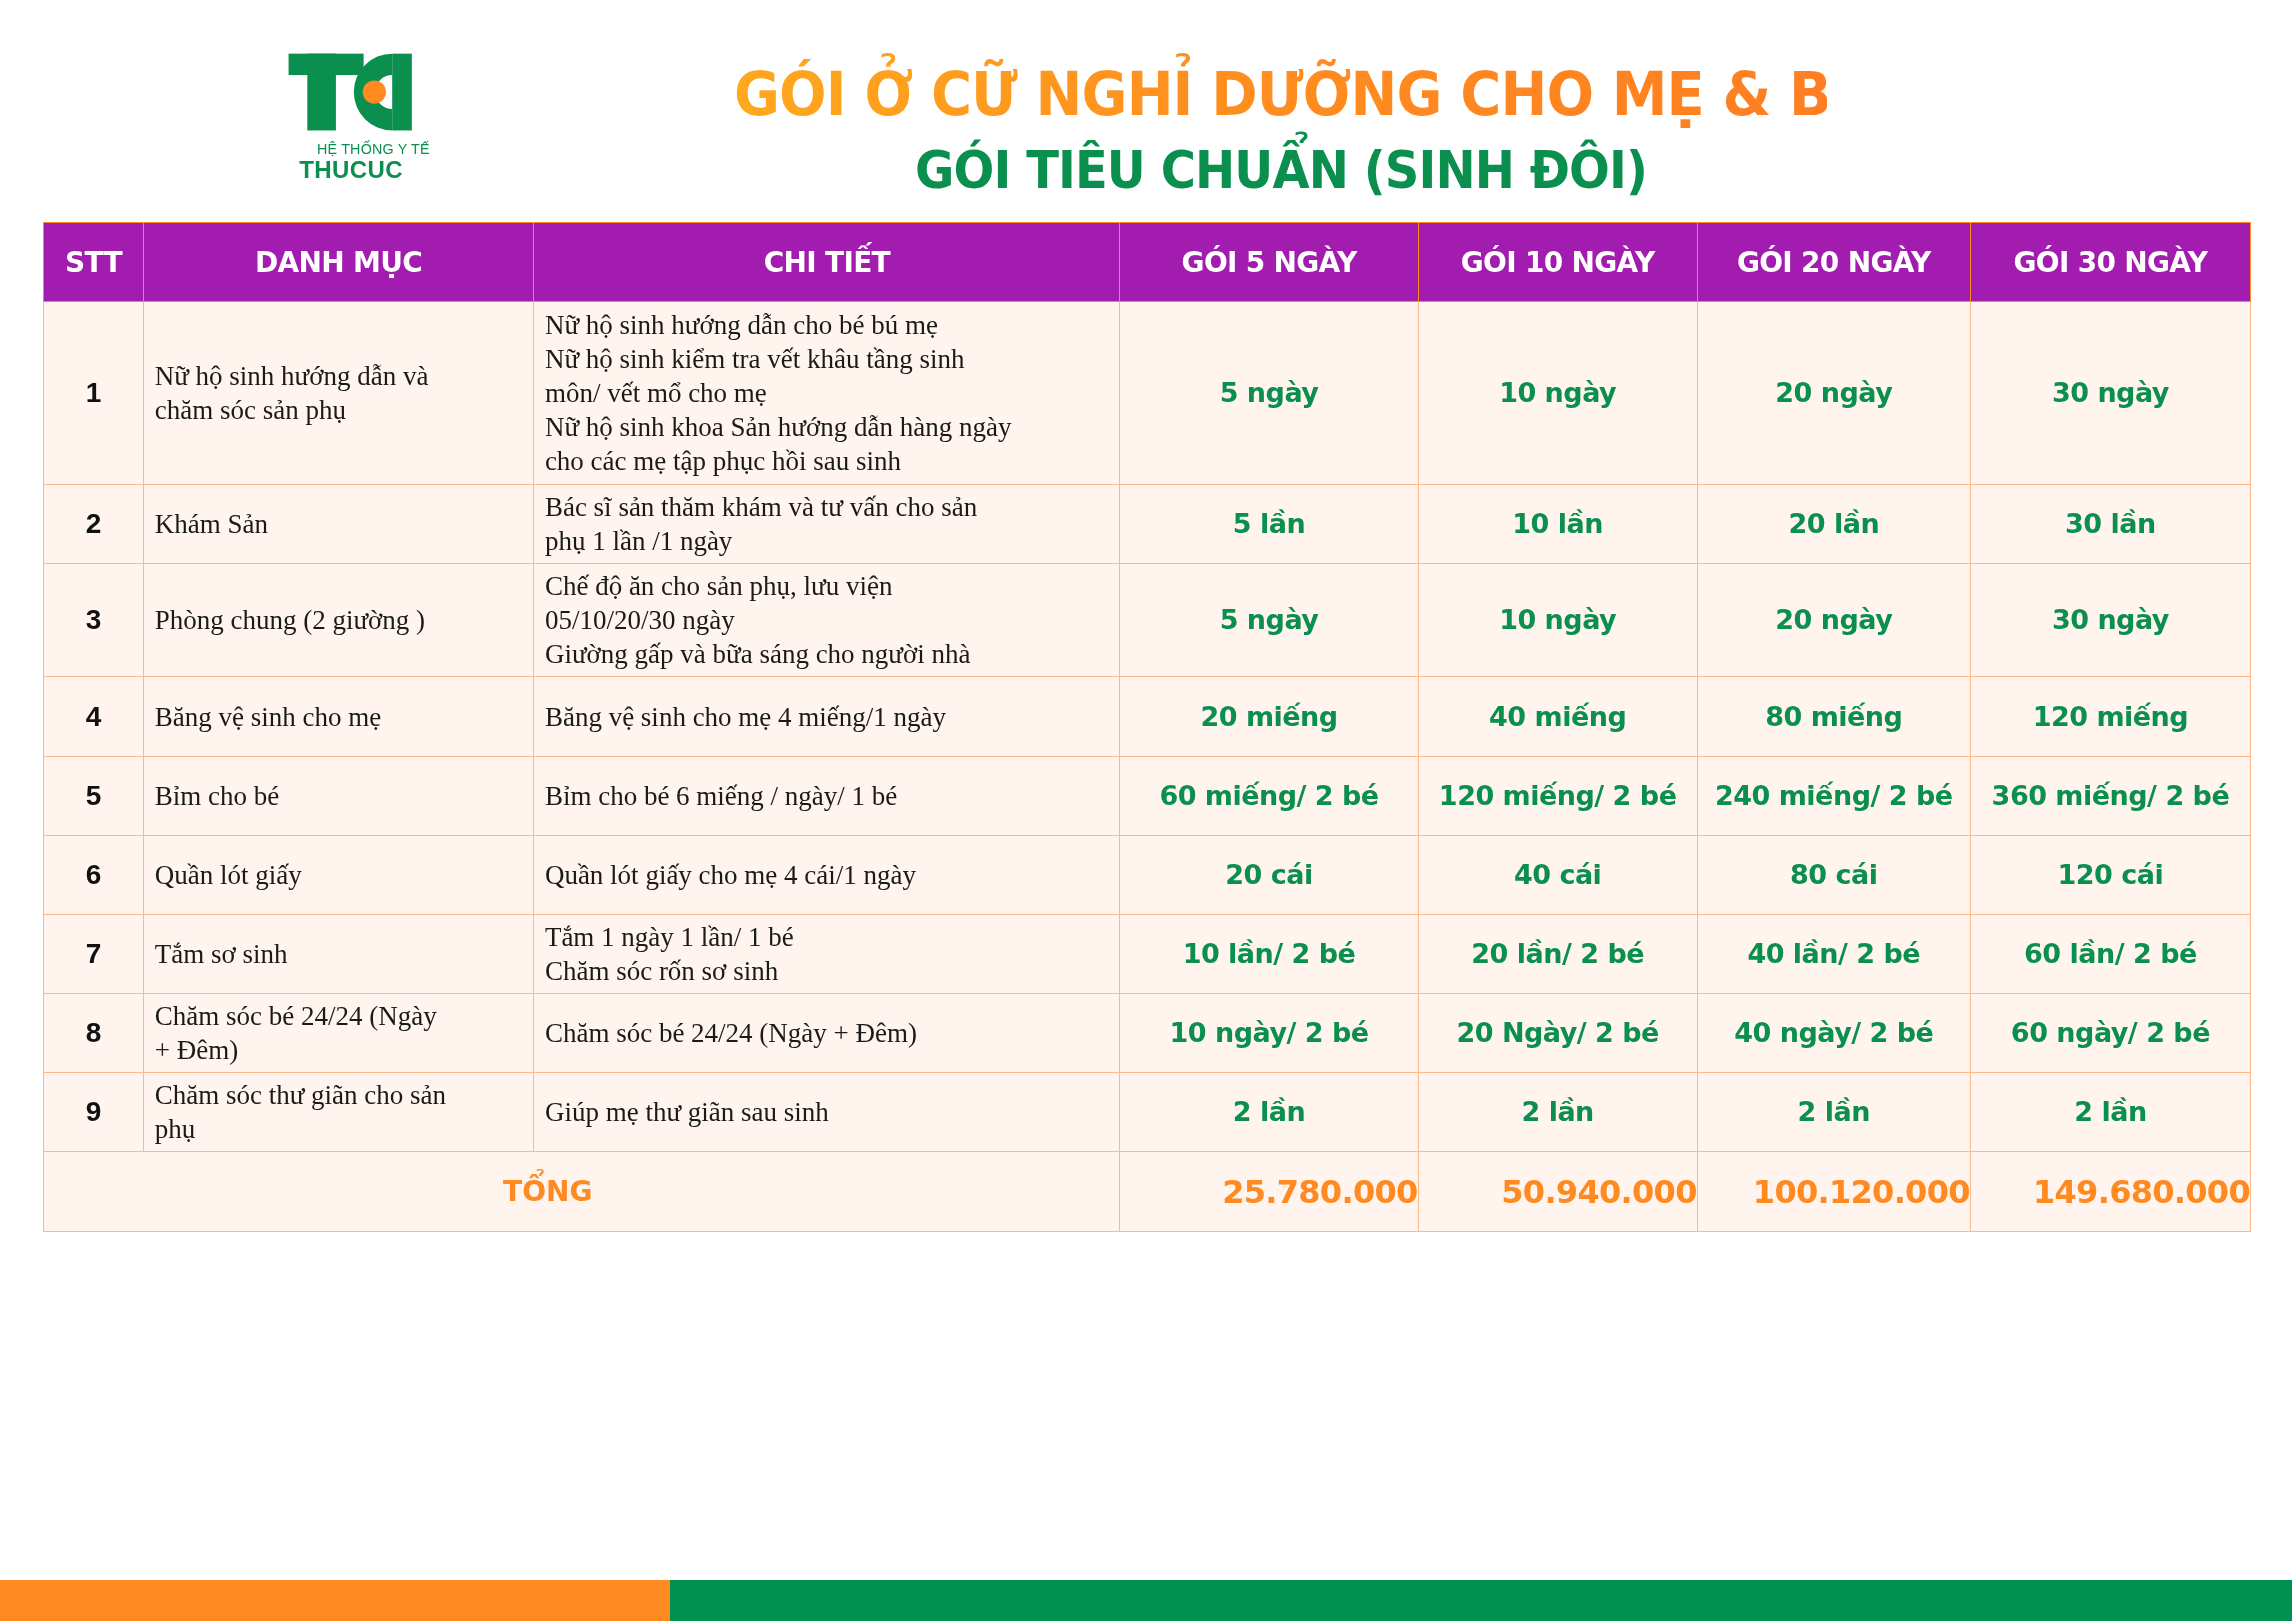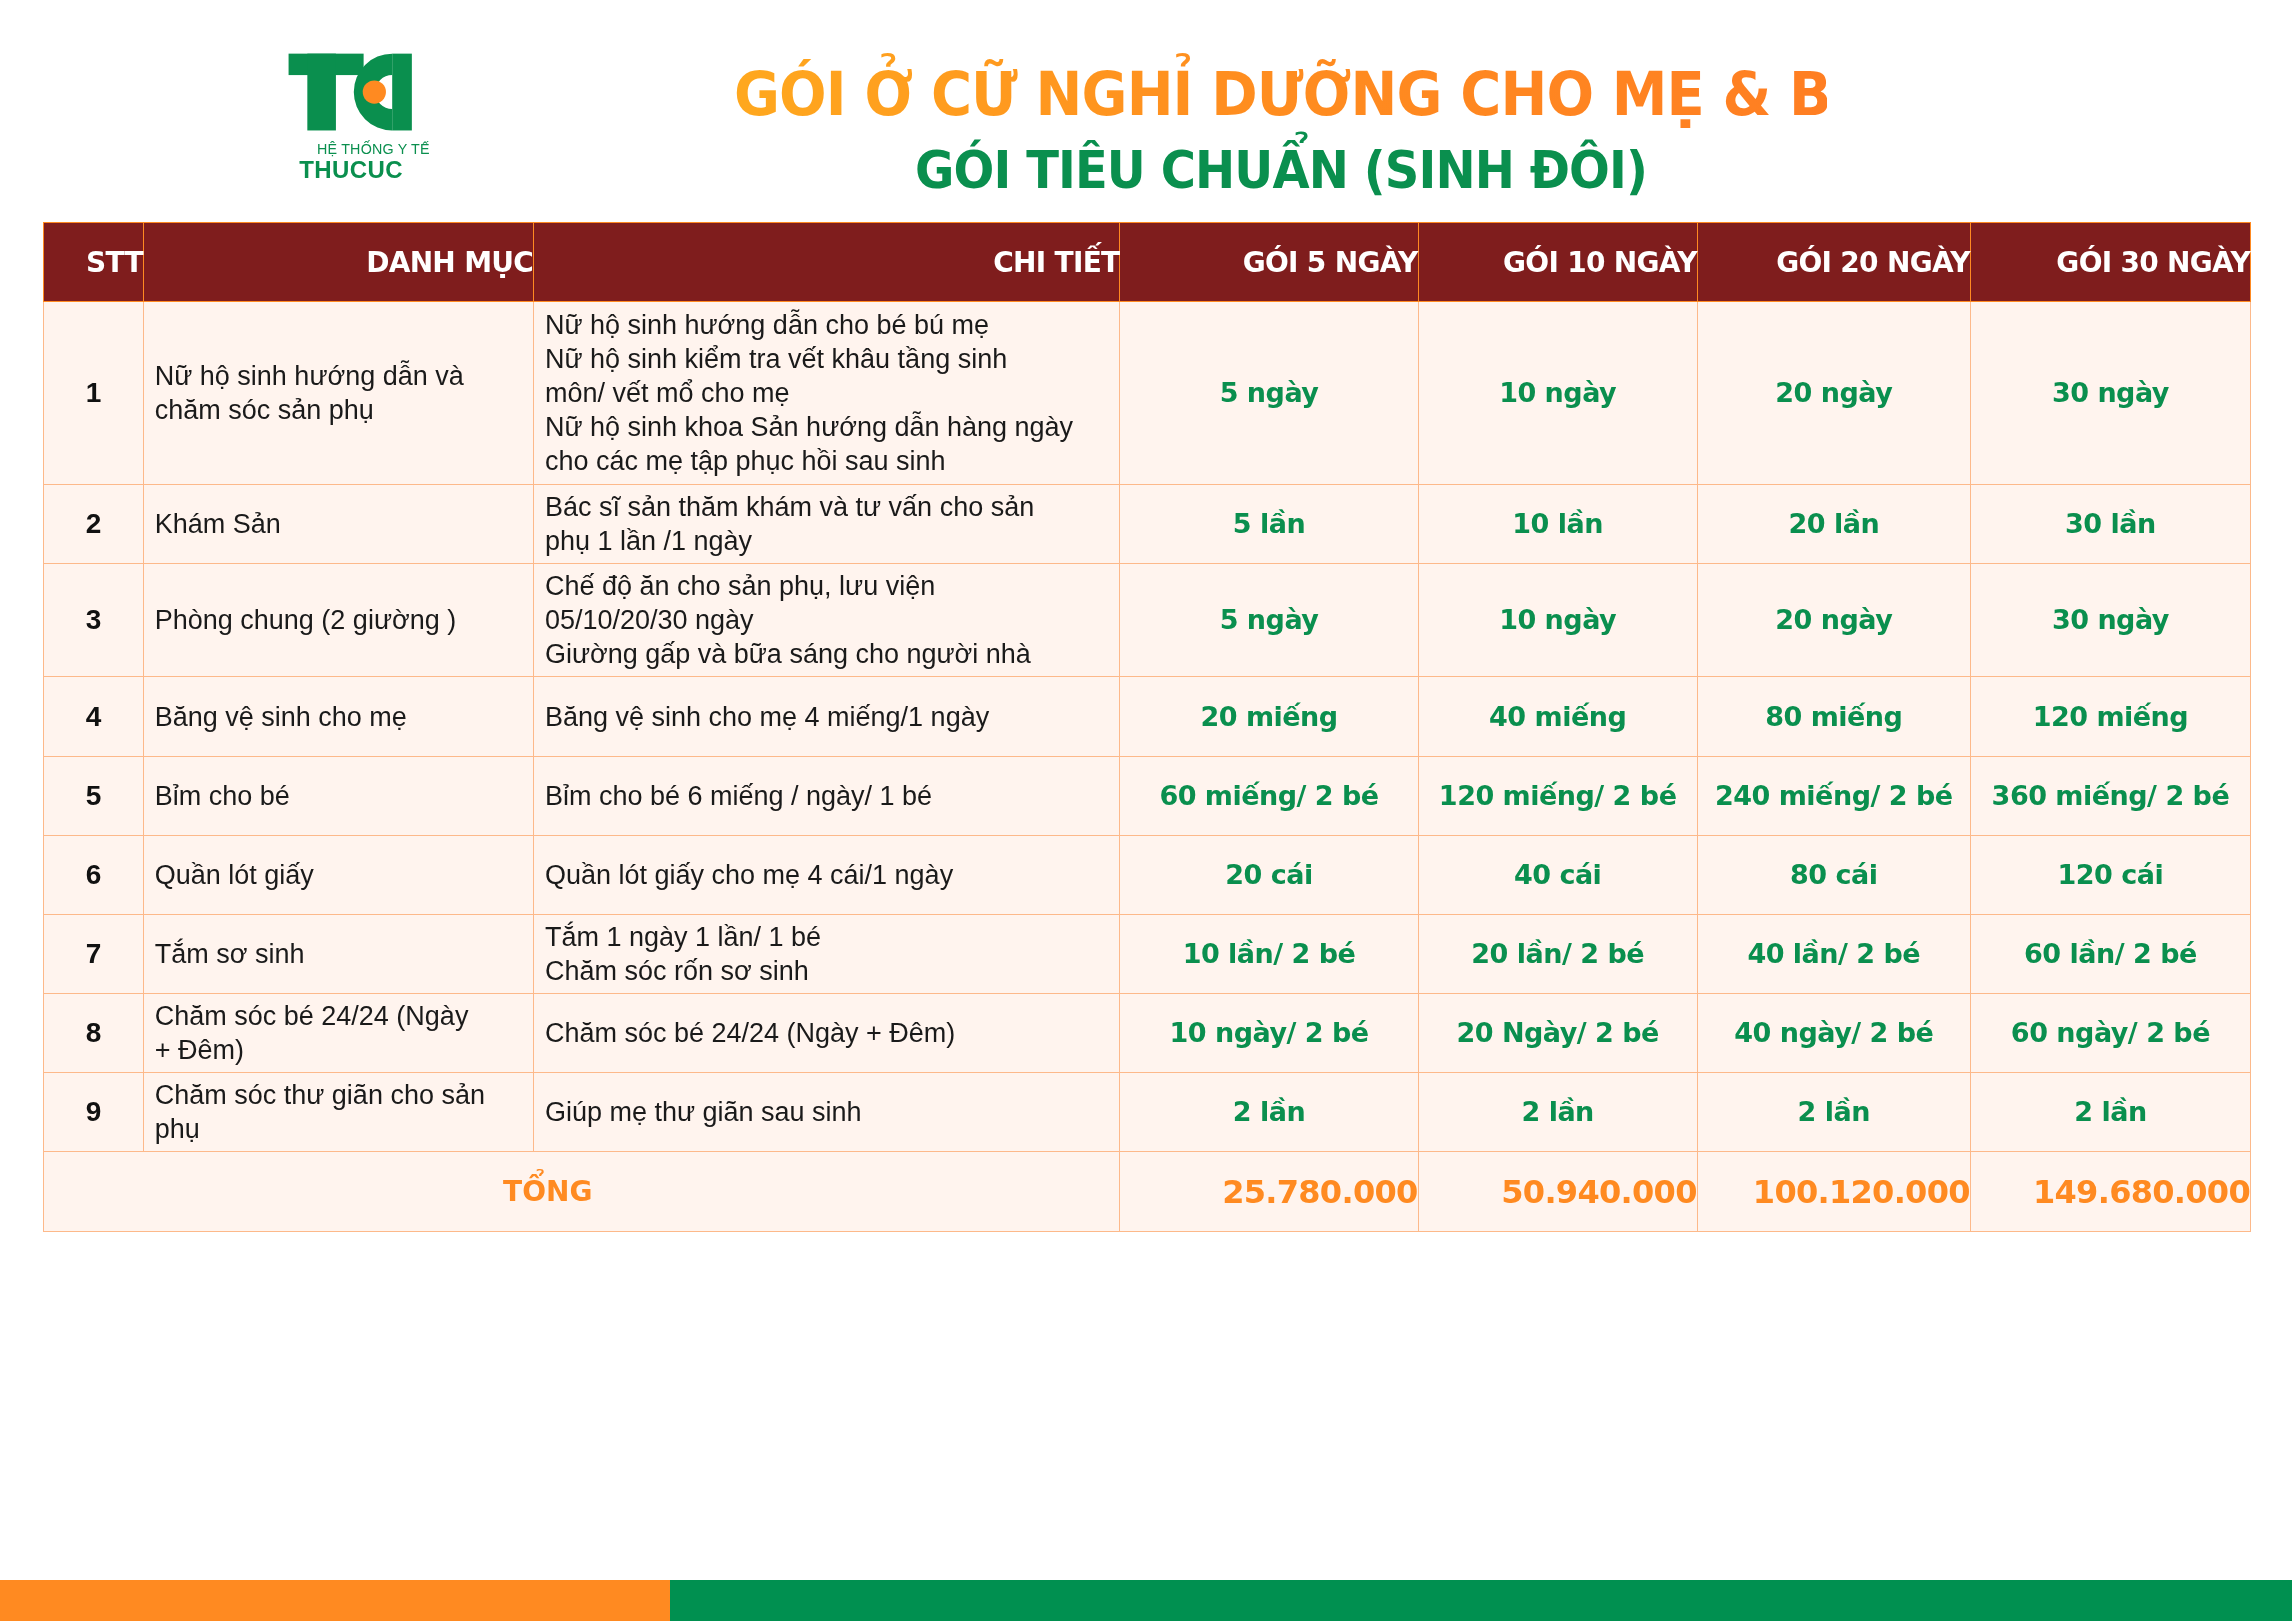--- a/index.html
+++ b/index.html
@@ -32,44 +32,44 @@
     font-family: "DejaVu Sans", sans-serif; font-weight: 900; font-size: 48px; line-height: 72px;
     letter-spacing: -0.9px; color: #0A8F4E; white-space: nowrap; transform: scaleY(1.08);
   }
 
   
   .pkg-table {
     position: absolute; left: 43px; top: 222px; width: 2208px;
     border-collapse: collapse; table-layout: fixed;
   }
   .pkg-table th {
-    background: #7f1d1d; color: #ffffff; height: 79px;
+    background: #a21caf; color: #ffffff; height: 79px;
     font-family: "DejaVu Sans", sans-serif; font-weight: 700; font-size: 28px; letter-spacing: -0.7px;
-    text-align: right; vertical-align: middle; border: 0.9px solid #FF8A21;
+    text-align: center; vertical-align: middle; border: 0.9px solid #FF8A21;
   }
   .pkg-table td {
     background: #FFF4EE; border: 1.8px solid #FDB98A;
     vertical-align: middle; font-size: 27px; line-height: 34px;
   }
   .pkg-table td.c-stt { text-align: center; font-weight: 700; font-size: 28px; color: #111; }
   .pkg-table td.c-cat { padding: 0 9px 0 10.7px; color: #1a1a1a; }
   .pkg-table td.c-detail { padding: 0 5.4px 0 10.7px; color: #1a1a1a; }
   .pkg-table td.c-val {
     text-align: center; color: #0A8F4E; font-weight: 700; font-size: 27px; letter-spacing: -0.5px;
     font-family: "DejaVu Sans", sans-serif;
   }
   .pkg-table td.c-total-label {
     text-align: center; color: #FF8A21; font-weight: 700; font-size: 28px; font-family: "DejaVu Sans", sans-serif;
     padding-right: 68px;
   }
   .pkg-table td.c-total {
     text-align: right; color: #FF8A21; font-weight: 700; font-size: 32px; letter-spacing: -0.7px;
     font-family: "DejaVu Sans", sans-serif; padding-left: 16px;
   }
-  .line { display: block; white-space: nowrap; }
+  .line { display: block; white-space: nowrap; font-family: Liberation Serif, serif; }
 
   
   .bar-orange { position: absolute; left: 0; top: 1580px; width: 670px; height: 41px; background: #FF8A21; }
   .bar-green { position: absolute; left: 670px; top: 1580px; width: 1623px; height: 41px; background: #009050; }
 </style>
 </head>
 <body>
 
 <div class="logo">
   <svg width="134" height="85" viewBox="0 0 150 95">

